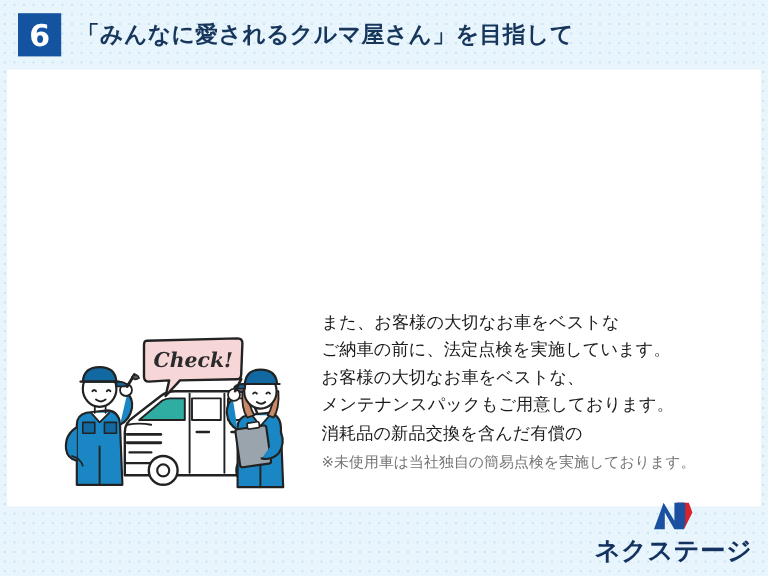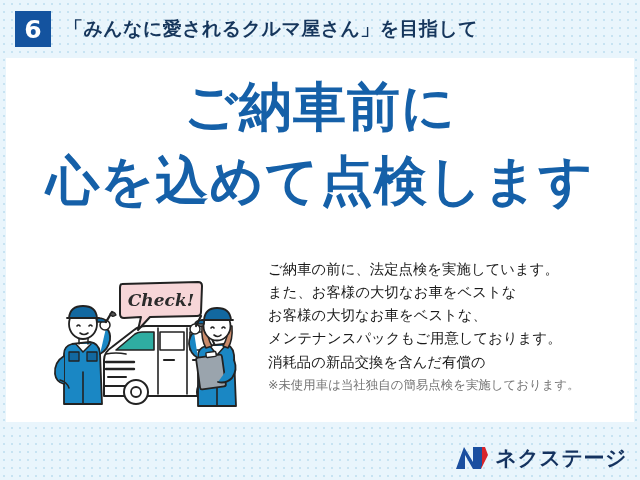--- a/index.html
+++ b/index.html
@@ -124,20 +124,21 @@
   }
 
   
   .footer-logo {
     position: absolute;
     right: 13px;
     bottom: 10px;
     display: flex;
     align-items: center;
     gap: 7px;
+    flex-direction: column;
   }
   .logo-text {
     font-size: 21px;
     font-weight: bold;
     color: #14325f;
     letter-spacing: 0.5px;
     line-height: 1;
   }
 </style>
 </head>
@@ -145,28 +146,24 @@
 
 <div id="page-root">
 
   <div class="header-bar">
     <div class="header-badge">6</div>
     <div class="header-title">「みんなに愛されるクルマ屋さん」を目指して</div>
   </div>
 
   <div class="card">
 
-    <div class="headline">
-      <div class="headline-line1">ご納車前に</div>
-      <div class="headline-line2">心を込めて点検します</div>
-    </div>
 
     <div class="body-block">
+      <div class="body-line">また、お客様の大切なお車をベストな</div>
       <div class="body-line">ご納車の前に、法定点検を実施しています。</div>
-      <div class="body-line">また、お客様の大切なお車をベストな</div>
       <div class="body-line">お客様の大切なお車をベストな、</div>
       <div class="body-line">メンテナンスパックもご用意しております。</div>
       <div class="body-line">消耗品の新品交換を含んだ有償の</div>
       <div class="body-note">※未使用車は当社独自の簡易点検を実施しております。</div>
     </div>
 
     <div class="illustration">
       <svg viewBox="0 0 215 140" width="215" height="140" xmlns="http://www.w3.org/2000/svg">
         <g fill="none" stroke="#222222" stroke-width="1.6" stroke-linecap="round" stroke-linejoin="round">
 

